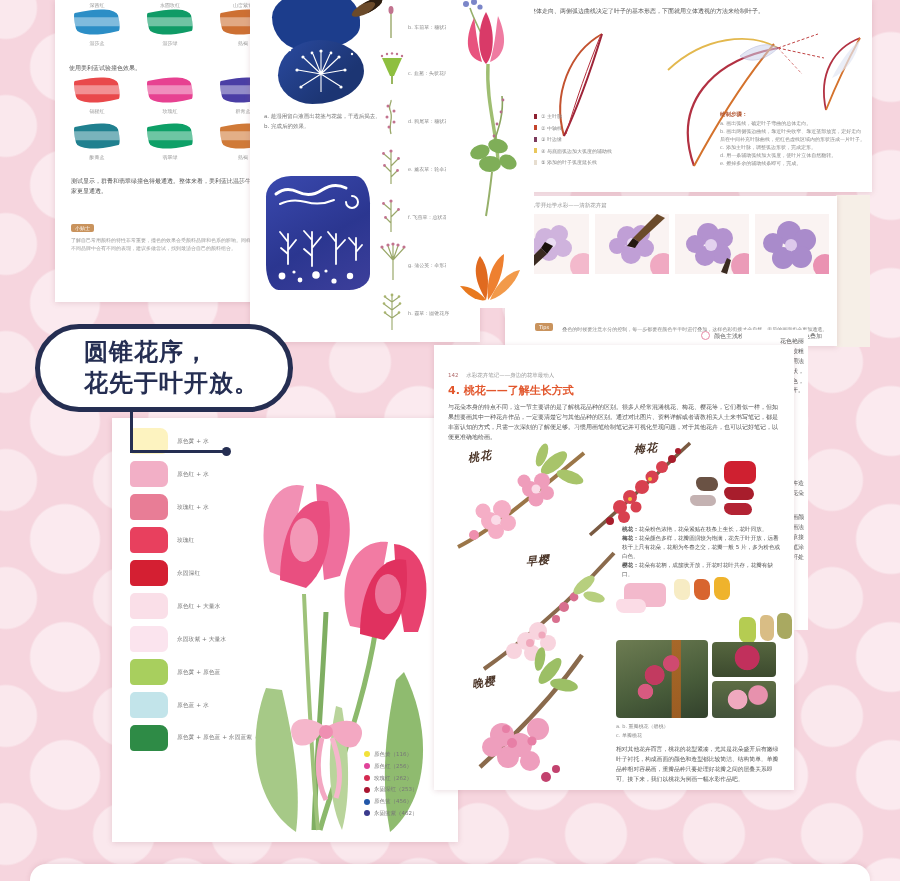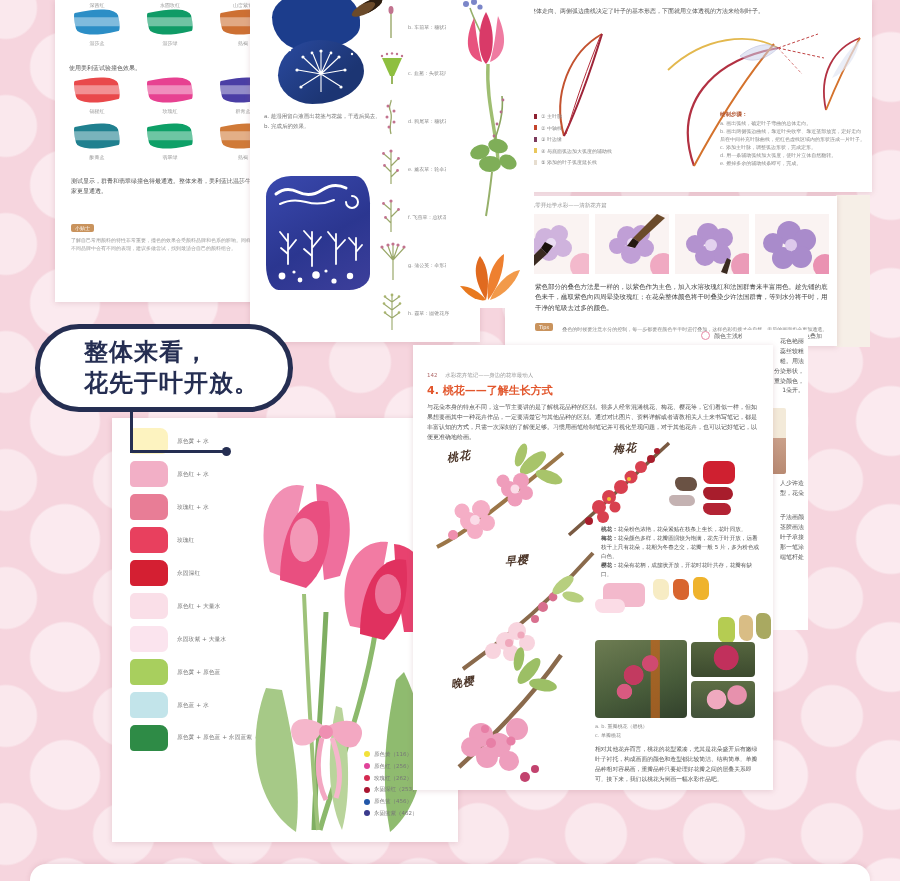--- a/index.html
+++ b/index.html
@@ -364,21 +364,20 @@
               <circle cx="46" cy="43" r="11"></circle>
               <circle cx="28" cy="44" r="11"></circle>
               <circle cx="18" cy="29" r="10"></circle>
             </g>
             <circle cx="36" cy="31" r="6" fill="#ddc9ec"></circle>
             <circle cx="70" cy="52" r="12" fill="#ea92b2"></circle>
           </svg>
       </div>
     </div>
     <div class="abs" style="left:9px;top:88px;width:14px;height:14px;border:1.5px solid #e06a93;border-radius:50%;color:#e06a93;font-size:8px;font-weight:bold;text-align:center;line-height:12px">E</div>
-    <div class="abs t65" style="left:30px;top:86px;right:8px">紫色部分的叠色方法是一样的，以紫色作为主色，加入水溶玫瑰红和法国群青来丰富用色。趁先铺的底色未干，蘸取紫色向四周晕染玫瑰红；在花朵整体颜色将干时叠染少许法国群青，等到水分将干时，用干净的笔吸去过多的颜色。</div>
     <div class="abs" style="left:30px;top:120px;right:8px">
       <span class="tag">Tips</span>
       <span class="t5" style="margin-left:4px">叠色的时候要注意水分的控制，每一步都要在颜色半干时进行叠加，这样色彩衔接才会自然，干后的画面也会更加通透。</span>
     </div>
     <div class="abs" style="left:196px;top:135px;display:flex;align-items:center">
       <span style="width:9px;height:9px;border:1.5px solid #e78aa6;border-radius:50%;margin-right:4px"></span>
       <span class="t6" style="color:#666">颜色主浅粉，调校深粉花色与石膏色叠加</span>
     </div>
   </div>
 
@@ -532,21 +531,21 @@
           <span class="dot" style="background: rgb(34, 87, 168);"></span>
           <span class="t55">原色蓝（456）</span>
         </div>
       <div class="lgrow" style="margin-bottom:3px">
           <span class="dot" style="background: rgb(58, 58, 140);"></span>
           <span class="t55">永固蓝紫（462）</span>
         </div>
     </div>
   </div>
 
-  <div class="page" style="left:413px;top:345px;width:360px;height:445px">
+  <div class="page" style="left:434px;top:345px;width:360px;height:445px">
     <div class="abs t55" style="left:14px;top:26px">
       <span style="color:#b06a6a">142</span>
       <span class="gray" style="margin-left:6px">水彩花卉笔记——身边的花草最动人</span>
     </div>
     <div class="abs" style="left:14px;top:38px;font-size:11px;font-weight:bold;color:#e2562c">4. 桃花——了解生长方式</div>
     <div class="abs t6" style="left:14px;top:57px;right:14px">与花朵本身的特点不同，这一节主要讲的是了解桃花品种的区别。很多人经常混淆桃花、梅花、樱花等，它们看似一样，但如果想要画其中一种花卉作品，一定要清楚它与其他品种的区别。通过对比图片、资料详解或者请教相关人士来书写笔记，都是丰富认知的方式，只需一次深刻的了解便足够。习惯用画笔绘制笔记并可视化呈现问题，对于其他花卉，也可以记好笔记，以便更准确地绘画。</div>
 
     <span class="hand" style="left:34px;top:104px;transform:rotate(-8deg)">桃花</span>
     <svg class="abs" style="left:16px;top:98px" width="140" height="130" viewBox="0 0 140 130">
       <path d="M8,104 C44,86 88,48 134,10" stroke="#9b7648" stroke-width="4" fill="none"></path>
@@ -681,21 +680,21 @@
     <div class="abs" style="left:278px;top:336px;width:64px;height:37px;border-radius:4px;background:
       radial-gradient(circle at 40% 50%, #efa9bf 0 22%, rgba(0,0,0,0) 24%),
       radial-gradient(circle at 72% 38%, #e791ad 0 18%, rgba(0,0,0,0) 20%),
       linear-gradient(#5d6d44,#42523a)"></div>
     <div class="abs t5" style="left:182px;top:377px">a. b. 重瓣桃花（碧桃）</div>
     <div class="abs t5" style="left:182px;top:386px">c. 单瓣桃花</div>
     <div class="abs" style="left:182px;top:400px;width:166px;font-size:5.8px;color:#555;line-height:1.7">相对其他花卉而言，桃花的花型紧凑，尤其是花朵盛开后有嫩绿叶子衬托，构成画面的颜色和造型都比较简洁、结构简单。单瓣品种相对容易画，重瓣品种只要处理好花瓣之间的层叠关系即可。接下来，我们以桃花为例画一幅水彩作品吧。</div>
   </div>
 
   <div id="bubble">
-    <div>整体来看，</div>
+    <div>圆锥花序，</div>
     <div>花先于叶开放。</div>
   </div>
   <div class="conn" style="left:130px;top:412px;width:3px;height:40px"></div>
   <div class="conn" style="left:130px;top:450px;width:96px;height:3px"></div>
   <div class="conn" style="left:222px;top:447px;width:9px;height:9px;border-radius:50%"></div>
 
   <div class="abs" style="left:30px;top:864px;width:840px;height:20px;background:#fff;border-radius:16px 16px 0 0;box-shadow:0 -1px 5px rgba(150,80,100,.15)"></div>
 
 </div>
 

